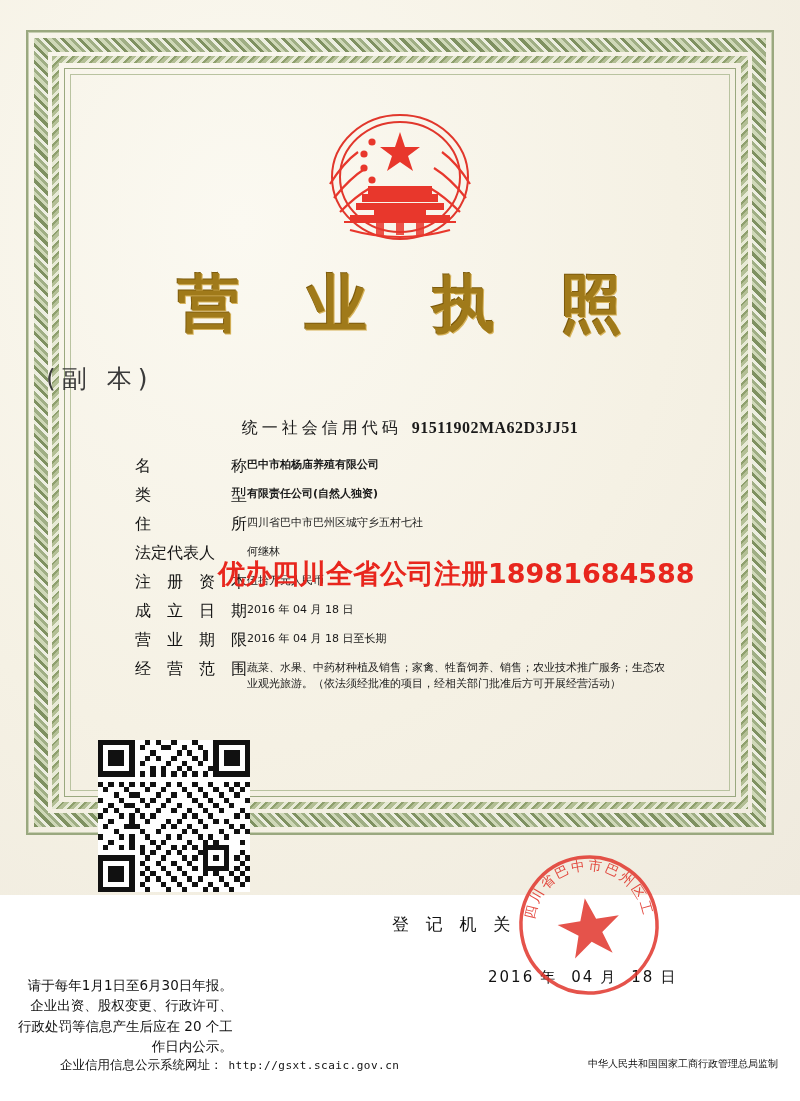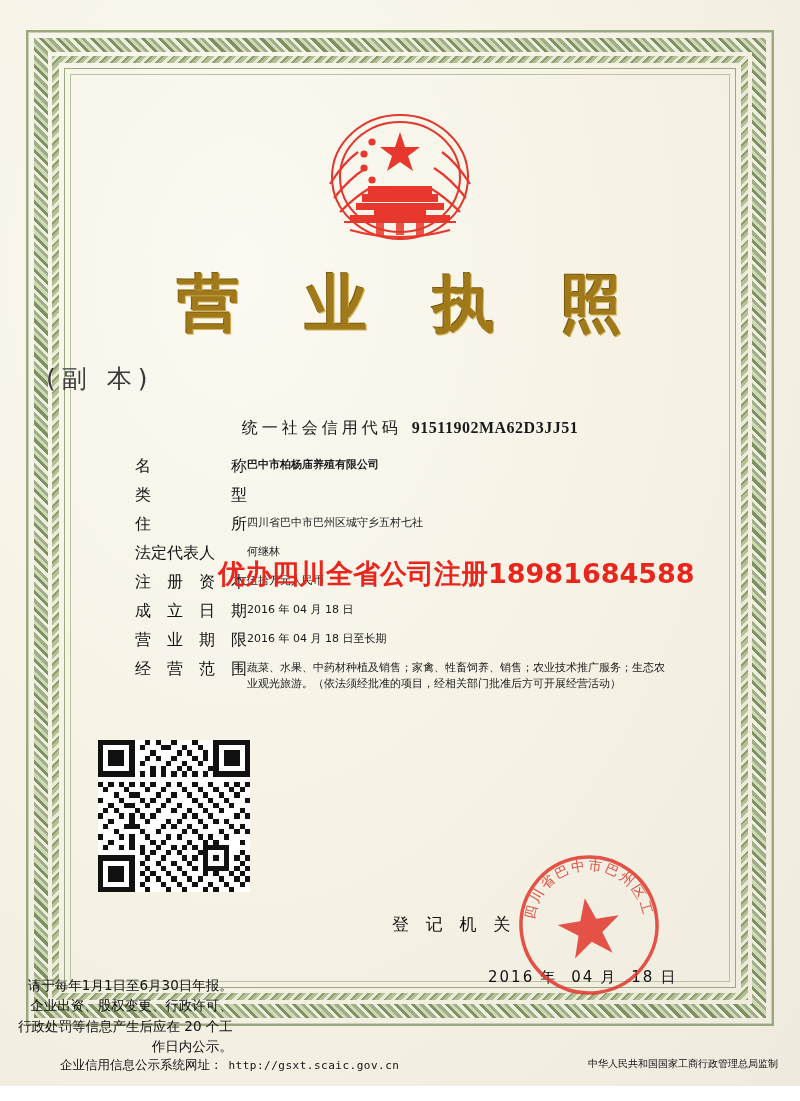--- a/index.html
+++ b/index.html
@@ -9,21 +9,21 @@
   }
   body {
     width: 800px;
     height: 1101px;
     font-family: "Liberation Sans", sans-serif;
     overflow: hidden;
   }
   .page {
     position: relative;
     width: 800px;
-    height: 1086px;
+    height: 895px;
     background: #f7f4ea;
     background-image:
       radial-gradient(ellipse at 30% 25%, #fbf9f1 0%, #f5f1e4 55%, #efeade 100%);
   }
   
   .border-outer {
     position: absolute;
     left: 26px;
     top: 30px;
     right: 26px;
@@ -320,20 +320,21 @@
         <span>称</span>
       </div>
       <div class="v">巴中市柏杨庙养殖有限公司</div>
     </div>
 
     <div class="row type">
       <div class="k">
         <span>类</span>
         <span>型</span>
       </div>
+      <div class="v">有限责任公司(自然人独资)</div>
     </div>
 
     <div class="row">
       <div class="k">
         <span>住</span>
         <span>所</span>
       </div>
       <div class="v">四川省巴中市巴州区城守乡五村七社</div>
     </div>
 

